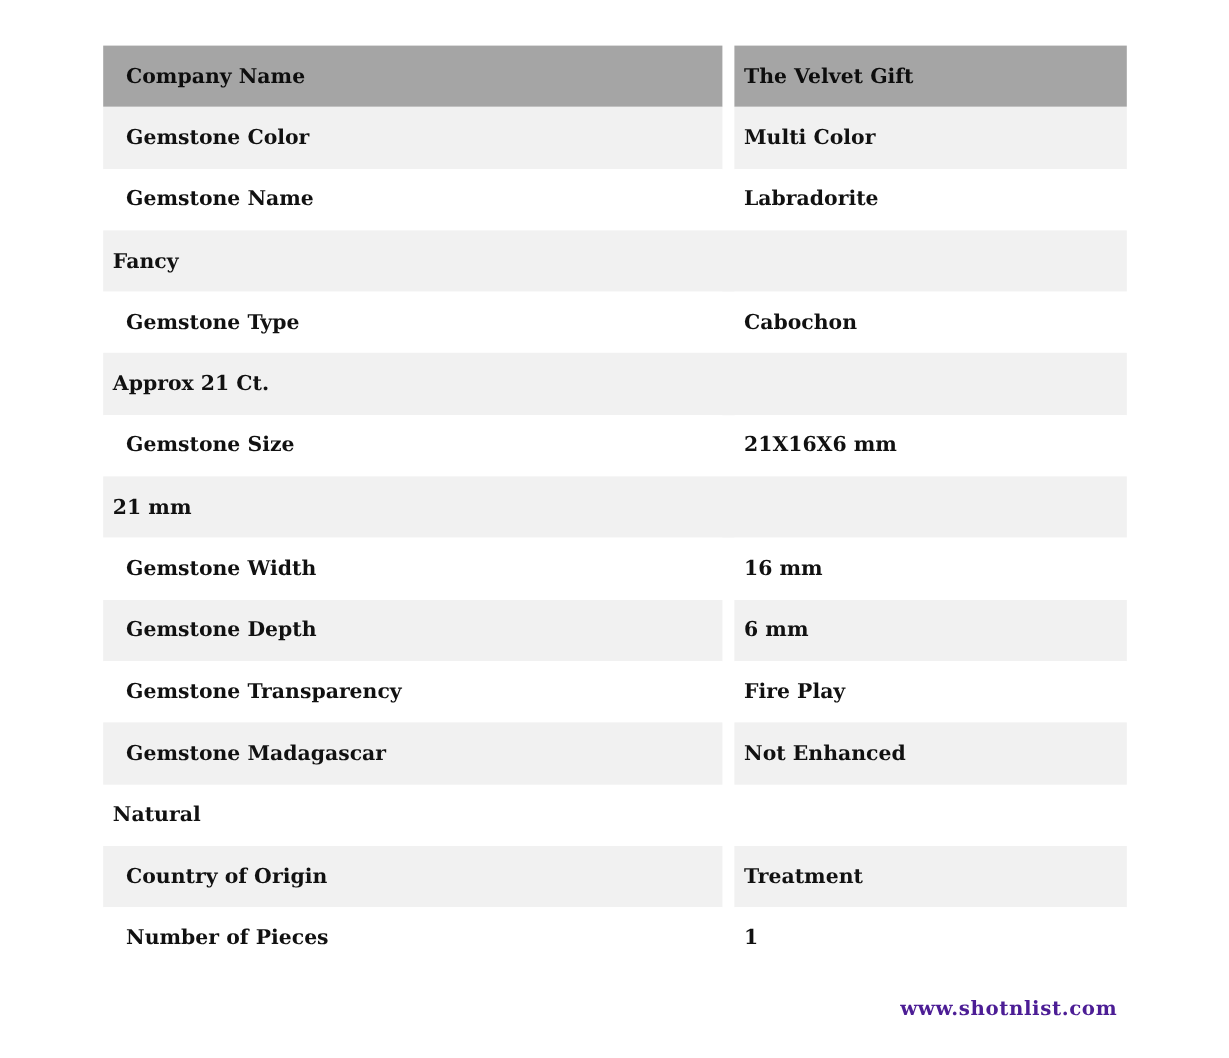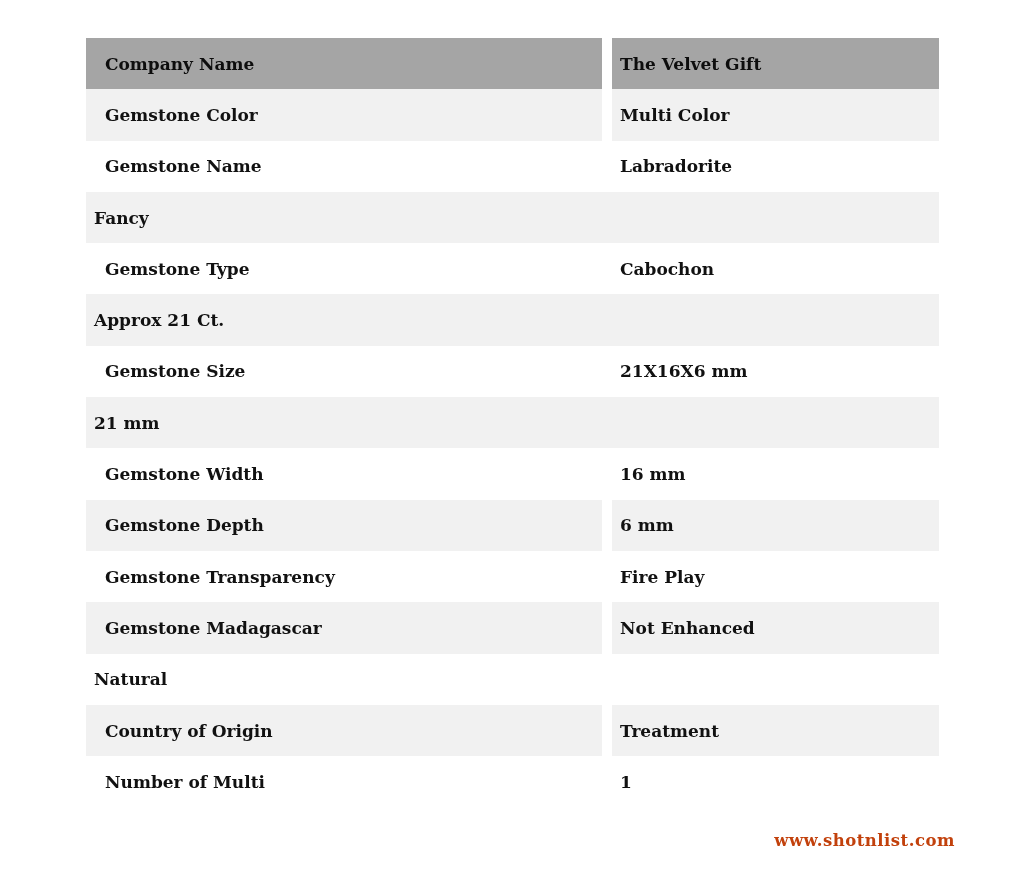--- a/index.html
+++ b/index.html
@@ -48,25 +48,25 @@
   
   .row:nth-child(even) .cell {
     background: #f1f1f1;
   }
   .row.header .cell {
     background: #a5a5a5;
     color: #0d0d0d;
   }
   .watermark {
     position: absolute;
-    right: 69px;
+    right: 93px;
     top: 831px;
     font-size: 16.5px;
     font-weight: 700;
-    color: #c2410c;
+    color: #4c1d95;
     letter-spacing: 0.5px;
   }
 </style>
 </head>
 <body>
 
 <div class="page">
 
   <div class="spec-table">
 
@@ -130,21 +130,21 @@
     <div class="row">
       <div class="cell value">Natural</div>
     </div>
 
     <div class="row">
       <div class="cell label">Country of Origin</div>
       <div class="cell value">Treatment</div>
     </div>
 
     <div class="row">
-      <div class="cell label">Number of Multi</div>
+      <div class="cell label">Number of Pieces</div>
       <div class="cell value">1</div>
     </div>
 
   </div>
 
   <div class="watermark">www.shotnlist.com</div>
 
 </div>
 
 </body></html>

